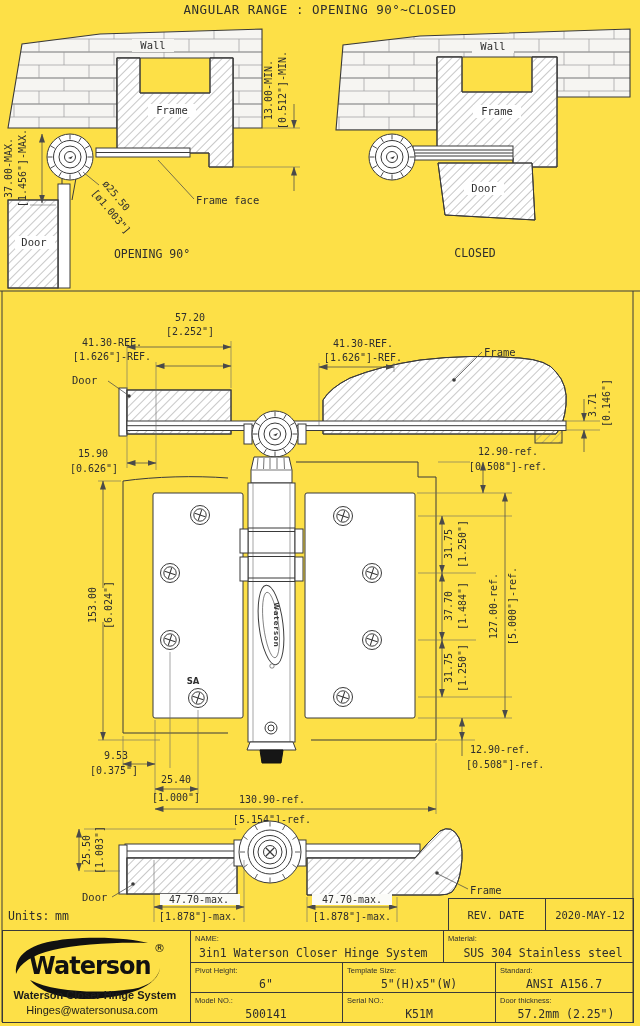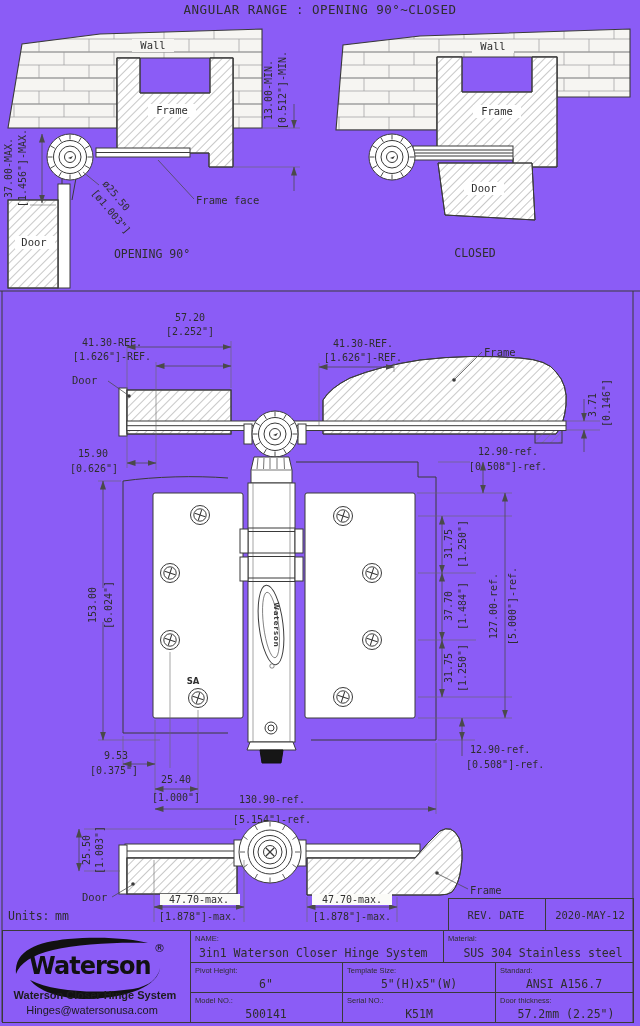--- a/index.html
+++ b/index.html
@@ -1,16 +1,16 @@
 <!DOCTYPE html>
 <html><head>
 <meta charset="utf-8">
 <style>
   html,body{margin:0;padding:0;background:#e8e8e8;}
-  .sheet{width:640px;height:1026px;background:#8b5cf6;position:relative;overflow:hidden;}
+  .sheet{width:640px;height:1026px;background:#fde047;position:relative;overflow:hidden;}
   svg{display:block;}
   .o  {fill:none;stroke:#3a3a3a;stroke-width:1;}
   .w  {fill:#ffffff;stroke:#3a3a3a;stroke-width:1;}
   .hf {fill:url(#h);stroke:#3a3a3a;stroke-width:1;}
   .bk {fill:url(#brick);stroke:#3a3a3a;stroke-width:1.1;}
   .d  {fill:none;stroke:#4a4a4a;stroke-width:.75;}
   .x  {fill:none;stroke:#6a6a6a;stroke-width:.6;}
   .t  {font:10px "DejaVu Sans Mono",monospace;fill:#2e2e2e;}
   .tl {font:10.5px "DejaVu Sans Mono",monospace;fill:#2e2e2e;}
   .cap{font:11.5px "DejaVu Sans Mono",monospace;fill:#2e2e2e;}

